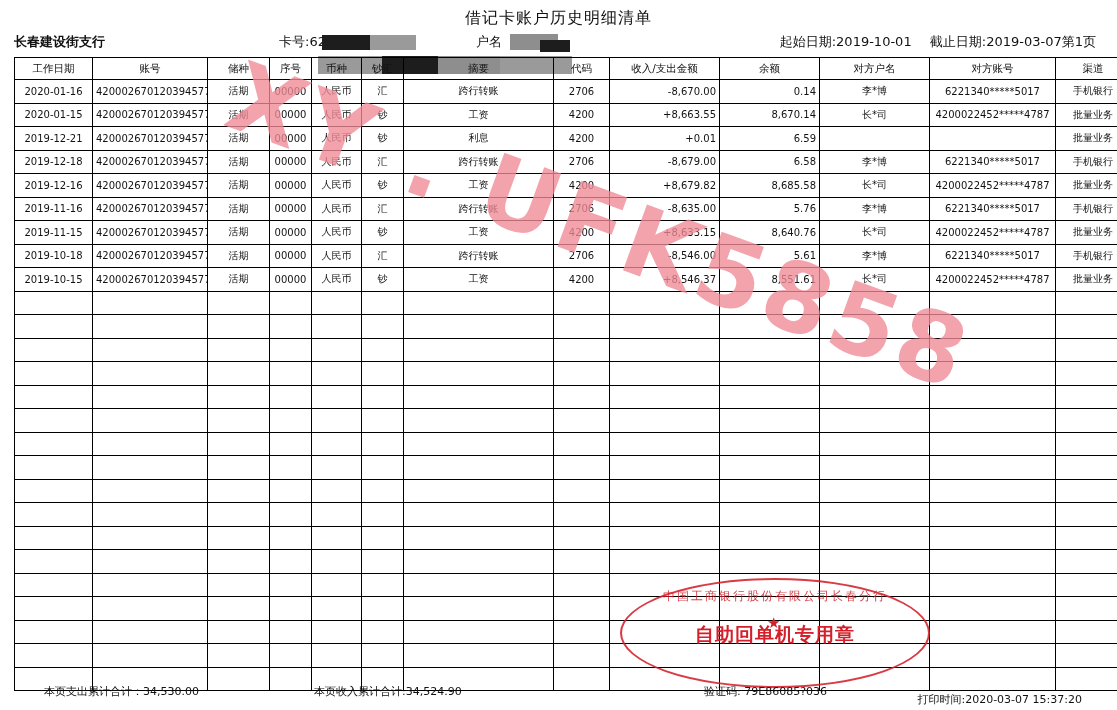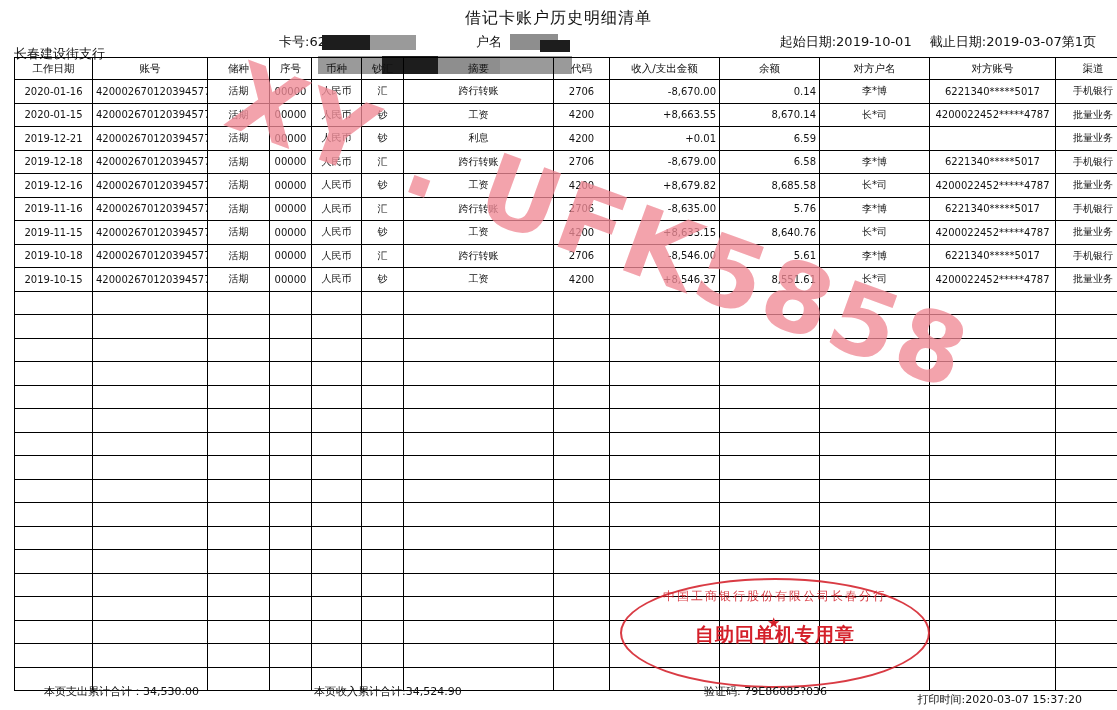--- a/index.html
+++ b/index.html
@@ -25,21 +25,21 @@
     color: #111;
     letter-spacing: 1px;
   }
   .hdr-row {
     position: absolute;
     top: 33px; left: 14px; width: 1082px;
     height: 20px;
     font-size: 13px;
     color: #111;
   }
-  .hdr-branch { position: absolute; left: 0; top: 12px; }
+  .hdr-branch { position: absolute; left: 0; top: 0; font-weight: bold; }
   .hdr-card   { position: absolute; left: 265; top: 0; }
   .hdr-card   { left: 265px; }
   .hdr-acct   { position: absolute; left: 462px; top: 0; }
   .hdr-dates  { position: absolute; right: 0; top: 0; white-space: nowrap; }
   .hdr-dates span { margin-left: 14px; }
   .hdr-dates span:first-child { margin-left: 0; }
 
   
   .redact {
     position: absolute;

